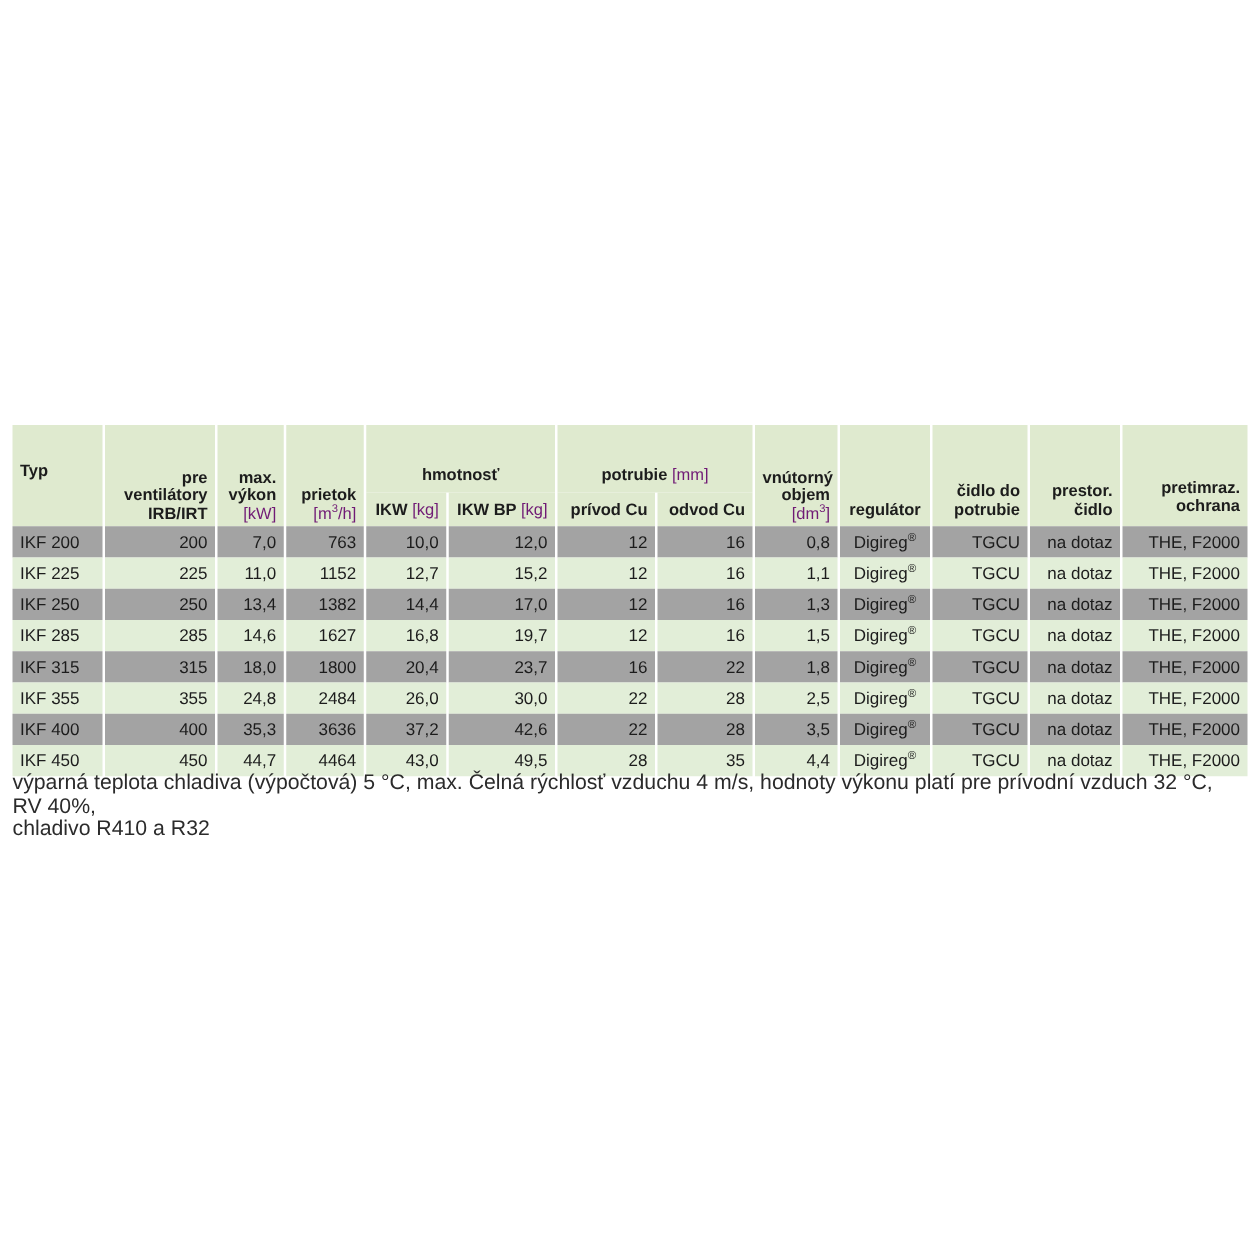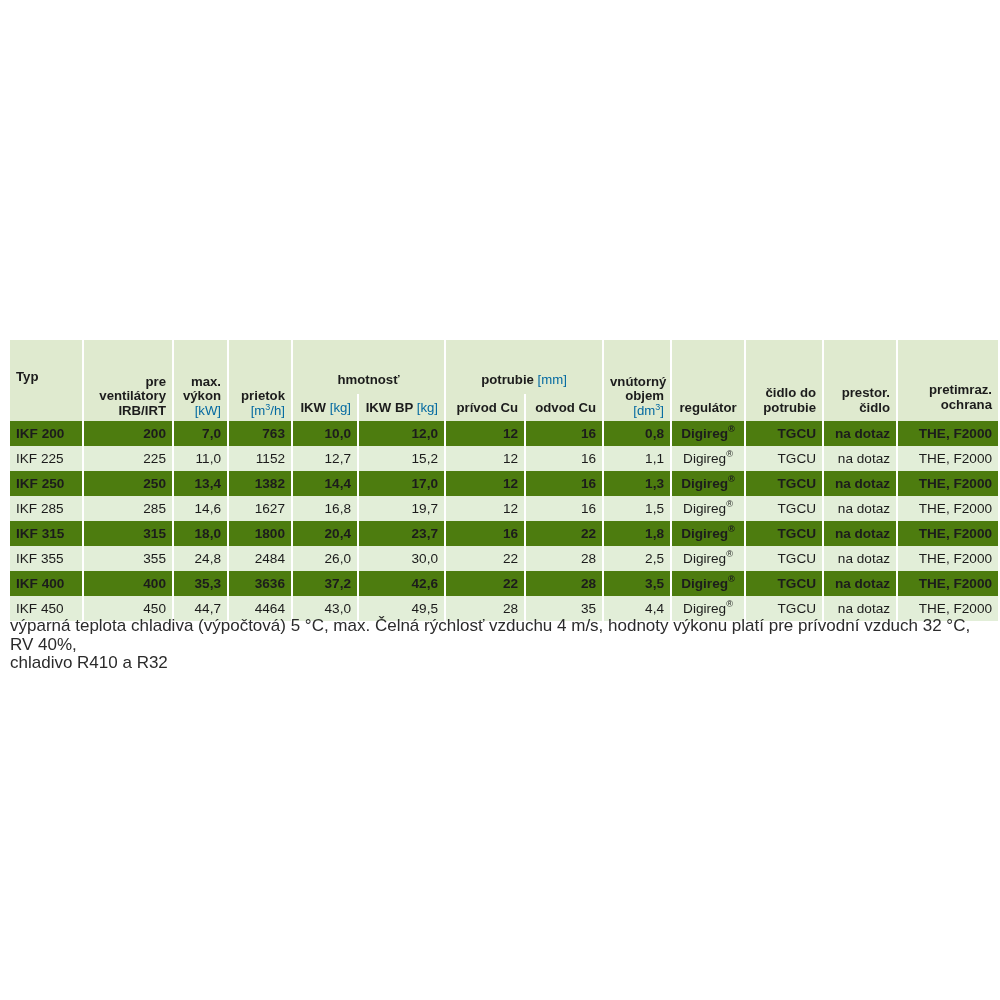--- a/index.html
+++ b/index.html
@@ -51,34 +51,34 @@
   tr.hdr-bot th {
     height: 22px;
     vertical-align: bottom;
     padding-bottom: 5px;
   }
   th.r { text-align: right; }
   th.c { text-align: center; margin-left: 48px; }
   th.l { text-align: left; }
   .unit {
     font-weight: normal;
-    color: #0369a1;
+    color: #701a75;
   }
   .stack { display: block; }
   
   tbody td {
     height: 25px;
     line-height: 25px;
     font-size: 13.6px;
     padding-top: 0;
     padding-bottom: 0;
     vertical-align: middle;
   }
   tbody tr.alt td { background: #e2eed8; margin-left: 40px; }
-  tbody tr.plain td { background: #4d7c0f; font-weight: bold; }
+  tbody tr.plain td { background: #a3a3a3; }
   td.r { text-align: right; }
   td.l { text-align: left; }
   td.c { text-align: center; }
   sup {
     font-size: 0.68em;
     vertical-align: super;
     line-height: 0;
   }
   
   #footnote {

